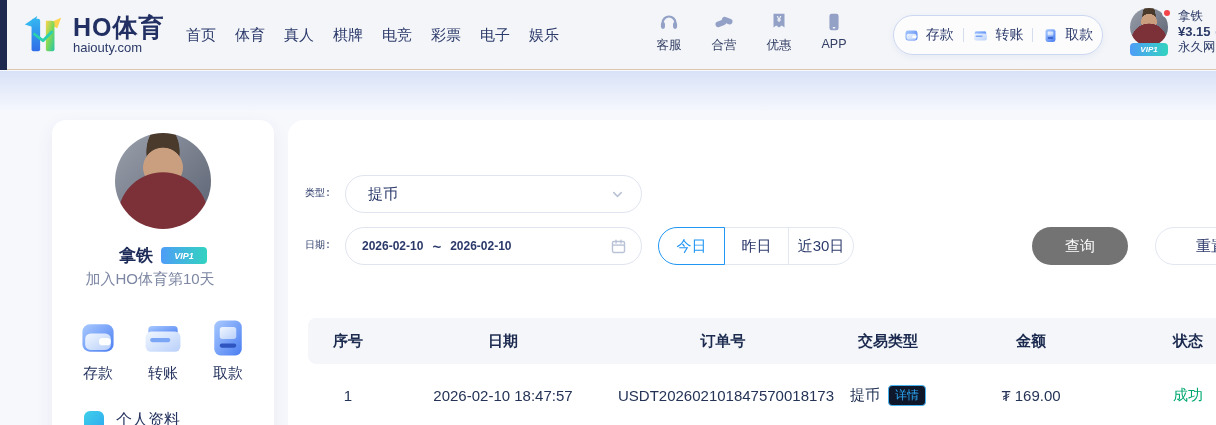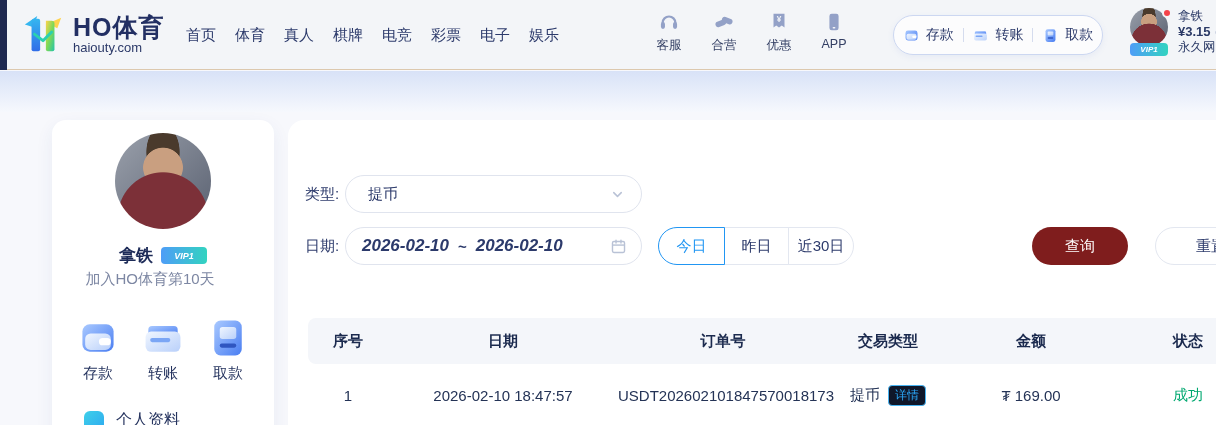--- a/index.html
+++ b/index.html
@@ -71,43 +71,43 @@
   .shortcut .s-label { font-size:15px; color:#26345f; margin-top:4px; }
   .partial-item { position:absolute; left:32px; top:290px; display:flex; align-items:center; gap:12px; cursor:pointer; }
   .partial-icon { width:20px; height:20px; border-radius:6px; background:linear-gradient(135deg,#3fd0e9,#2da9f0); }
   .partial-label { font-size:16px; color:#26345f; }
   
   .main-card { position:absolute; left:288px; top:120px; width:1000px; height:420px;
     background:#fff; border-radius:16px; }
   .title-row { position:absolute; left:17px; top:16px; display:flex; align-items:baseline; gap:12px; }
   .records-title { font-size:20px; font-weight:bold; color:#1b2a57; }
   .records-subtitle { font-size:14px; color:#a9afbe; }
-  .field-label { position:absolute; left:17px; font-size:15px; color:#2c3a6b; line-height:38px; }
+  .field-label { position:absolute; left:17px; font-size:10px; color:#2c3a6b; line-height:38px;font-family:Liberation Mono, monospace; }
   .lbl-type { top:55px; } .lbl-date { top:107px; }
   .inputbox { position:absolute; left:57px; width:297px; height:38px;
     border:1px solid #e0e4ee; border-radius:19px; background:#fff;
     display:flex; align-items:center; cursor:pointer; }
   .select-type { top:55px; padding:0 16px 0 22px; }
   .select-value { font-size:15px; color:#2c3a6b; flex:1; }
   .inputbox svg.chevron { width:15px; height:15px; stroke:#b9c2d6; fill:none; }
   .datebox { top:107px; padding:0 14px 0 16px; gap:9px; }
-  .date-text { font-size:17px; color:#2c3a6b; font-weight:bold;font-style:italic; }
+  .date-text { font-size:12px; color:#2c3a6b; font-weight:bold; }
   .tilde { font-size:15px; color:#2c3a6b; font-weight:bold; }
   .datebox .spacer { flex:1; }
   .datebox svg.cal { width:17px; height:17px; stroke:#b9c2d6; fill:none; }
   .segmented { position:absolute; left:370px; top:107px; height:38px; display:flex; }
   .segment { height:38px; border:1px solid #e3e7f0; background:#fff; margin-left:-1px;
     display:flex; align-items:center; justify-content:center;
     font-size:15px; color:#2c3a6b; cursor:pointer; }
   .segment:first-child { border-radius:19px 0 0 19px; margin-left:0; }
   .segment:last-child { border-radius:0 19px 19px 0; }
   .segment.active { border-color:#2196f3; color:#2196f3; z-index:2; }
   .btn { position:absolute; top:107px; height:38px; border-radius:19px;
     display:flex; align-items:center; justify-content:center; font-size:15px; cursor:pointer; }
-  .btn-search { left:744px; width:96px; background:#7f1d1d; color:#fff; border:none; }
+  .btn-search { left:744px; width:96px; background:#737373; color:#fff; border:none; }
   .btn-reset { left:867px; width:112px; background:#fff; color:#2c3a6b; border:1px solid #e3e7f0; }
   
   .tbl { position:absolute; left:20px; top:198px; width:940px; }
   .tbl-grid { display:grid; grid-template-columns:80px 230px 210px 120px 180px 120px; align-items:center; }
   .tbl-head { height:46px; background:#f4f6fa; border-radius:8px;
     font-size:15px; font-weight:bold; color:#1b2a4e; }
   .tbl-head > div, .tbl-row > div { text-align:center; }
   .tbl-head .col-amount, .tbl-row .col-amount { text-align:center; padding-right:14px; }
   .tbl-row { height:62px; font-size:15px; color:#243356; }
   .type-cell { display:flex; align-items:center; justify-content:center; gap:8px; }

